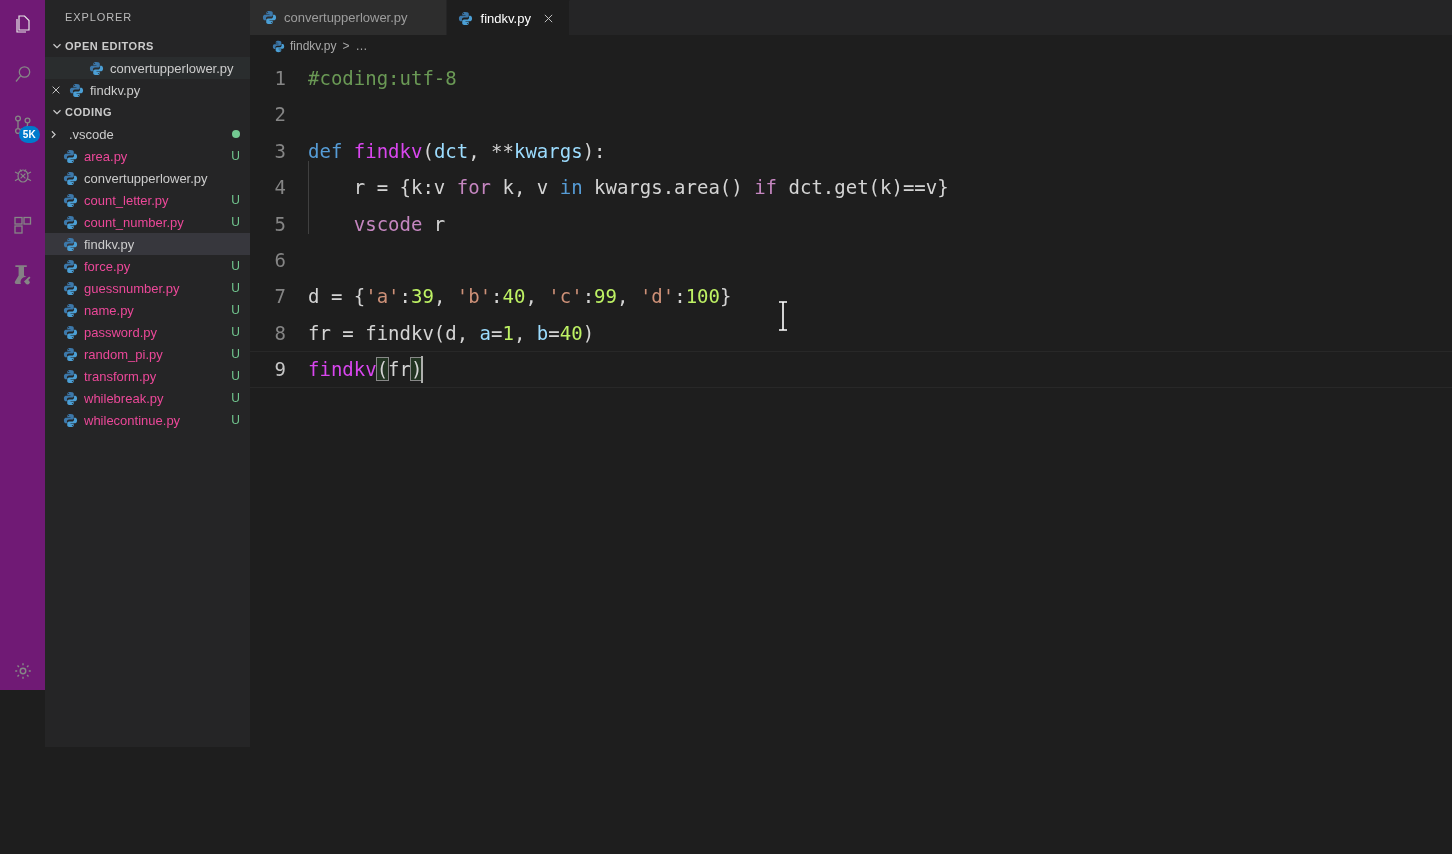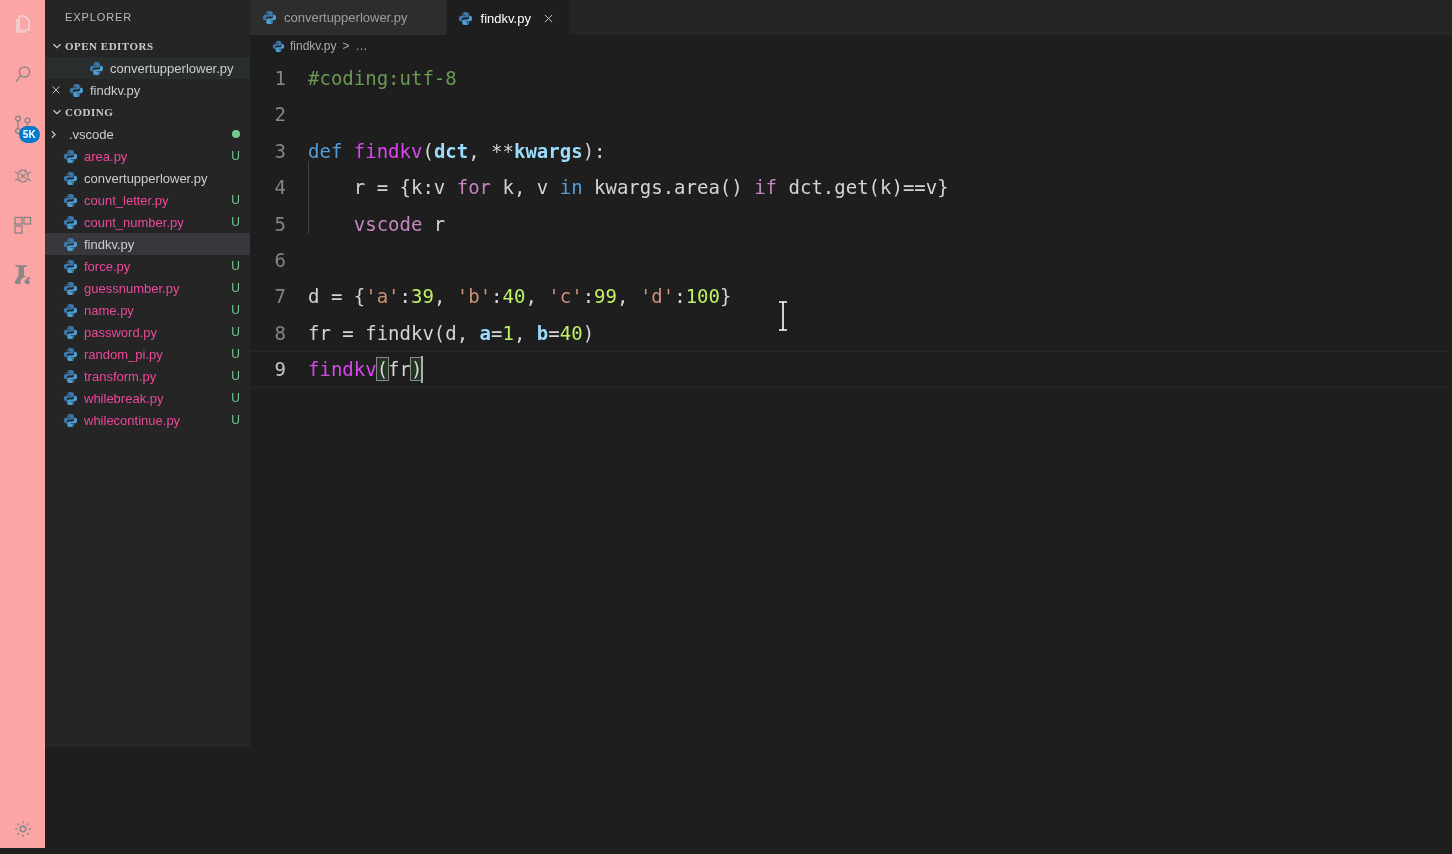--- a/index.html
+++ b/index.html
@@ -7,22 +7,22 @@
     width: 1452px; height: 854px;
     background: #1e1e1e;
     font-family: "Liberation Sans", sans-serif;
     overflow: hidden;
     -webkit-font-smoothing: antialiased;
   }
   .app { display: flex; width: 1452px; height: 854px; }
 
   
   .activitybar {
-    width: 45px; height: 848px;
-    background: #fca5a5;
+    width: 45px; height: 690px;
+    background: #701a75;
     display: flex; flex-direction: column; align-items: center;
     flex: 0 0 45px;
   }
   .act-item {
     width: 45px; height: 50px;
     display: flex; align-items: center; justify-content: center;
     position: relative;
     color: #868686;
   }
   .act-item.active { color: #e7e7e7; }
@@ -61,21 +61,20 @@
   }
   .section-header {
     height: 22px;
     display: flex; align-items: center;
     font-size: 11px; font-weight: bold;
     letter-spacing: .5px;
     color: #cccccc;
     padding-left: 4px;
     text-transform: uppercase;
     cursor: pointer;
-    font-family: Liberation Serif, serif;
   }
   .twisty {
     width: 16px; height: 22px;
     display: flex; align-items: center; justify-content: center;
     color: #cccccc;
   }
   .twisty svg { display:block; }
   .row {
     height: 22px;
     display: flex; align-items: center;
@@ -196,21 +195,21 @@
     position: absolute;
     left: 0; top: -8px;
     width: 1px; height: 36.4px;
     background: #404040;
   }
   
   .t-comment { color: #6a9955; }
   .t-kw      { color: #569cd6; }   
   .t-ctrl    { color: #c586c0; }   
   .t-func    { color: #d946ef; }
-  .t-param   { color: #9cdcfe; font-weight: bold; }
+  .t-param   { color: #9cdcfe; }
   .t-str     { color: #ce9178; }
   .t-num     { color: #bef264; margin-top: 14px; }
   .t-plain   { color: #d4d4d4; }
   .bracket {
     outline: 1px solid #888888;
     background: rgba(40,80,40,.45);
   }
   .cursor {
     display: inline-block;
     width: 2px; height: 27px;

